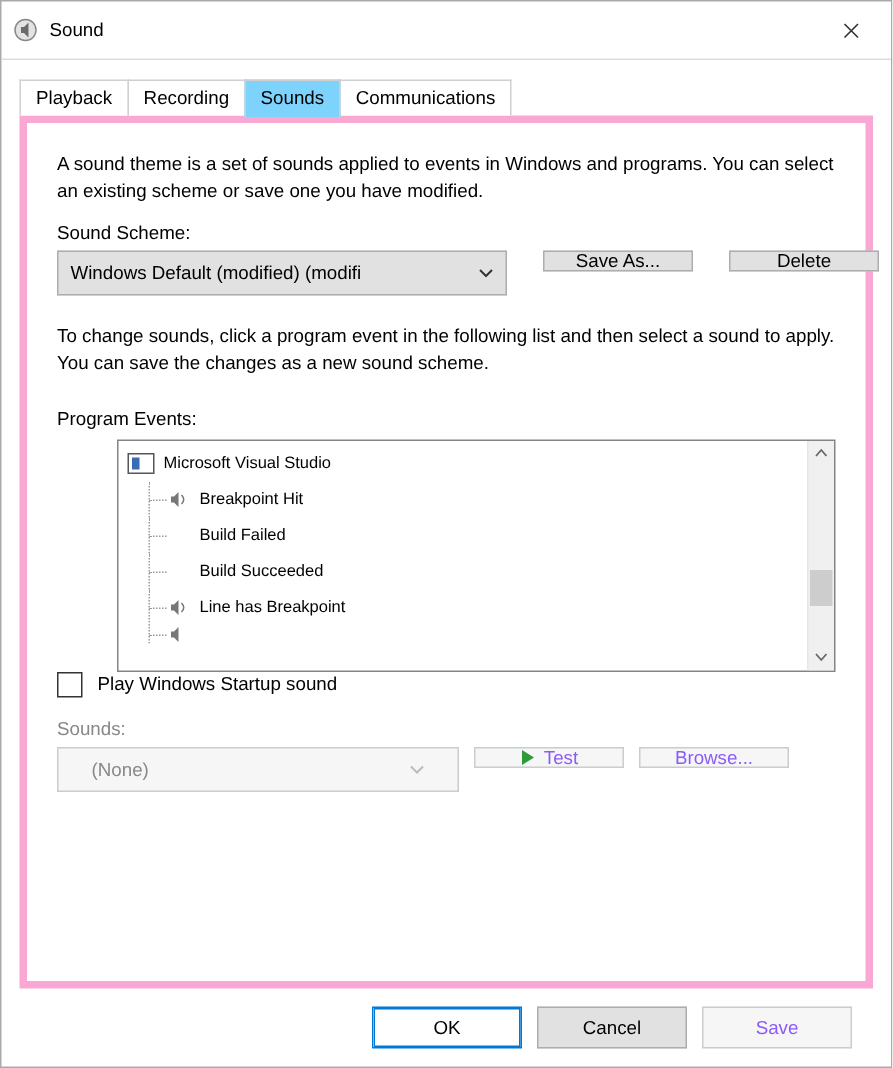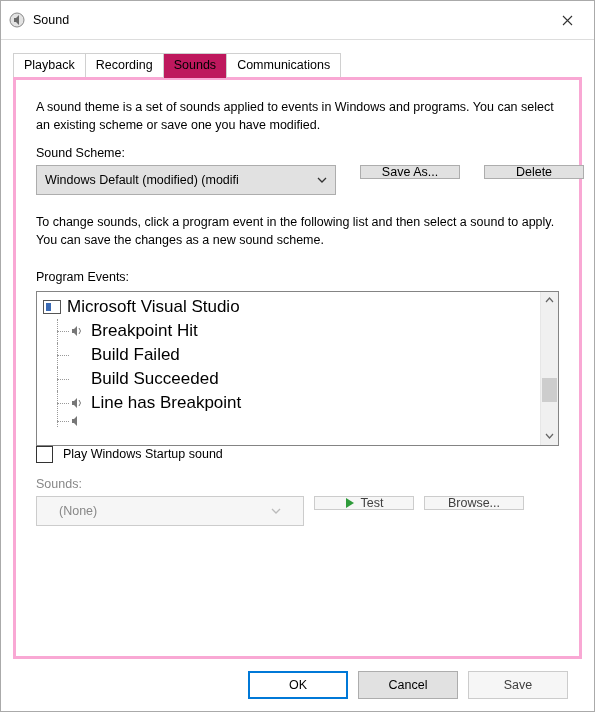--- a/index.html
+++ b/index.html
@@ -68,26 +68,26 @@
     cursor: default;
   }
   .tab.inactive {
     background: #fff;
     top: 0px;
   }
   .tab.active {
     border-color: #cfcfcf;
     position: relative;
     top: 1px;
-    background: #be185d;
+    background: #7dd3fc;
     z-index: 3;
     padding-bottom: 6px;
   }
   .tabpanel {
-    border: 3px solid #f9a8d4;
+    border: 5px solid #f9a8d4;
     padding: 18px 20px 22px 20px;
     flex: 1;
     box-sizing: border-box;
     display: flex;
     flex-direction: column;
     position: relative;
     top: 0px;
   }
   .intro, .changetext {
     font-size: 12.5px;
@@ -135,21 +135,22 @@
   }
   .changetext { margin-top: 18px; }
   .events-box {
     height: 155px;
     border: 1px solid #848484;
     margin-top: 2px;
     position: relative;
     display: flex;
     box-sizing: border-box;
     overflow: hidden;
-    font-size: 17px;
+    font-size: 11px;
+    margin-left: 40px;
   }
   .events-tree {
     flex: 1;
     padding: 3px 0 0 0;
     overflow: hidden;
   }
   .scrollbar {
     width: 17px;
     background: #f0f0f0;
     display: flex;
@@ -224,21 +225,21 @@
     border: 1px solid #ccc;
     background:#f6f6f6;
     color:#888;
     display:flex; align-items:center;
     padding:0 22px;
     box-sizing:border-box;
     font-size:12.5px;
   }
   .sounds-dropdown .chev { margin-left:auto; color:#888; }
   .btn.disabled{
-    color:#404040; border-color:#ccc; background:#f6f6f6;
+    color:#8b5cf6; border-color:#ccc; background:#f6f6f6;
   }
   .test-play{
     display:inline-flex; align-items:center; gap:6px;
   }
   .footer {
     height: 52px;
     display:flex; align-items:center; justify-content:flex-end;
     padding: 0 14px;
     gap: 10px;
   }

